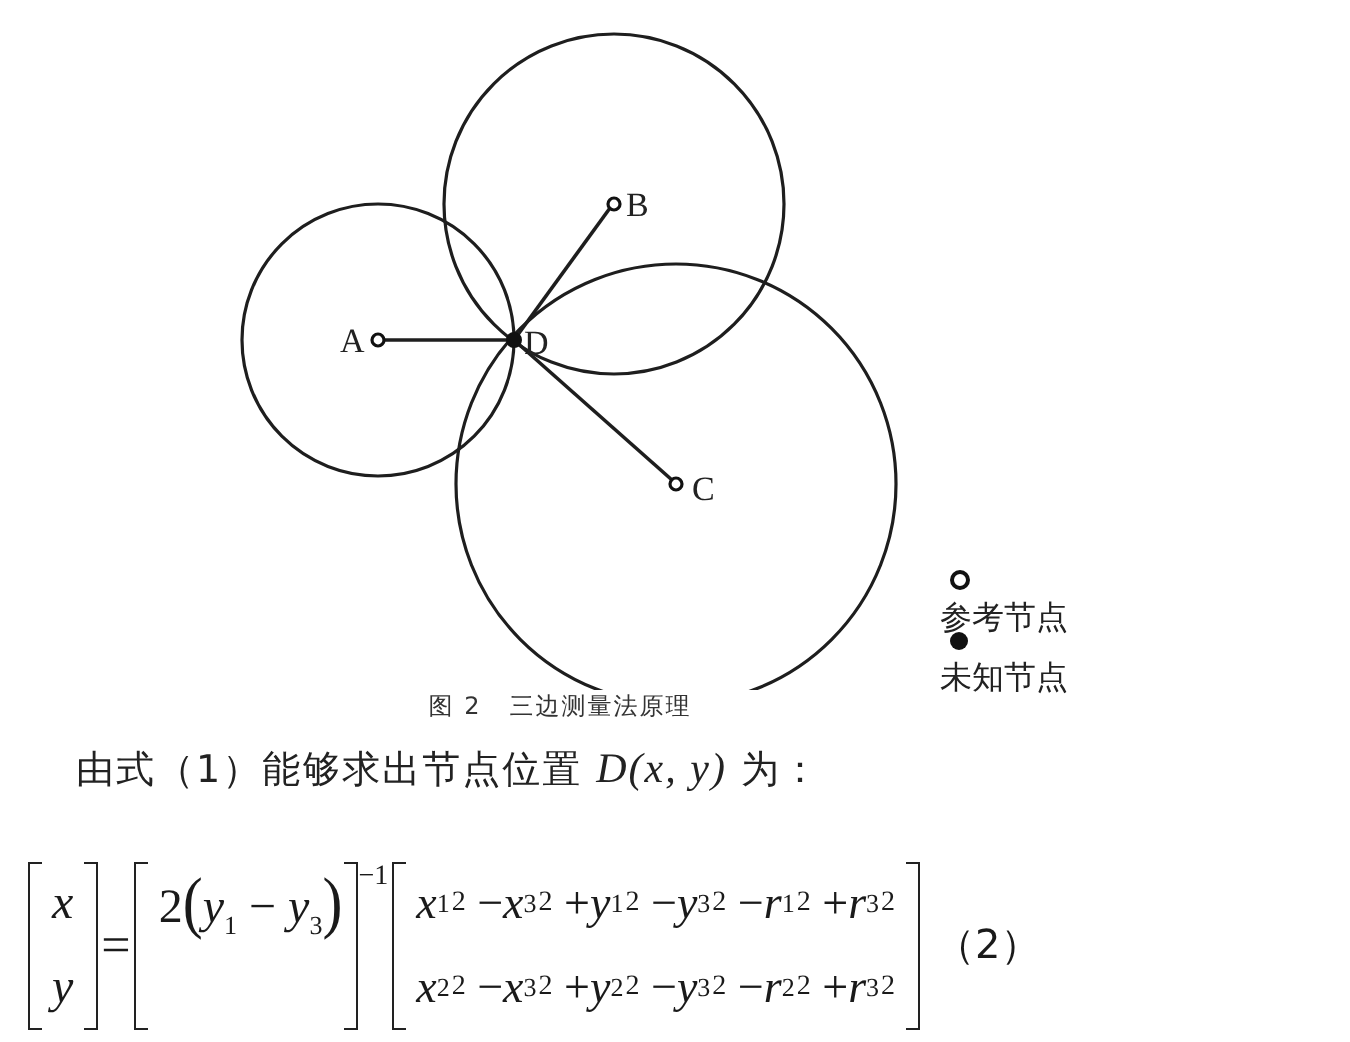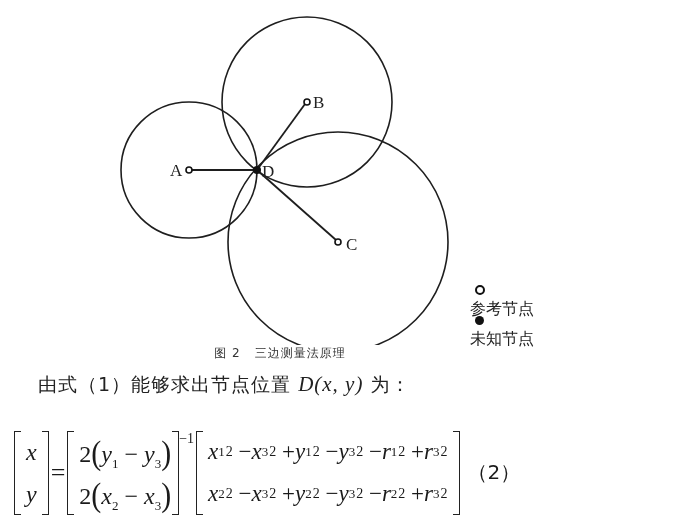--- a/index.html
+++ b/index.html
@@ -84,21 +84,20 @@
     <span class="row">
         <i>y</i>
       </span>
   </span>
   <span class="eqsign">=</span>
   <span class="bmat" style="padding:0 8px 0 12px;">
     <span class="row">
         <span>2<span class="paren-big">(</span><i>y</i><sub>1</sub> − <i>y</i><sub>3</sub><span class="paren-big">)</span></span>
       </span>
     <span class="row">
-        <span>2<span class="paren-big">(</span><i>x</i><sub>2</sub> − <i>x</i><sub>3</sub><span class="paren-big">)</span></span>
       </span>
   </span>
   <span class="inv">−1</span>
   <span class="bmat rmat" style="padding:0 12px;">
     <span class="row"><i>x</i><sub>1</sub><sup class="sq">2</sup>&nbsp;− <i>x</i><sub>3</sub><sup class="sq">2</sup>&nbsp;+ <i>y</i><sub>1</sub><sup class="sq">2</sup>&nbsp;− <i>y</i><sub>3</sub><sup class="sq">2</sup>&nbsp;− <i>r</i><sub>1</sub><sup class="sq">2</sup>&nbsp;+ <i>r</i><sub>3</sub><sup class="sq">2</sup></span>
     <span class="row"><i>x</i><sub>2</sub><sup class="sq">2</sup>&nbsp;− <i>x</i><sub>3</sub><sup class="sq">2</sup>&nbsp;+ <i>y</i><sub>2</sub><sup class="sq">2</sup>&nbsp;− <i>y</i><sub>3</sub><sup class="sq">2</sup>&nbsp;− <i>r</i><sub>2</sub><sup class="sq">2</sup>&nbsp;+ <i>r</i><sub>3</sub><sup class="sq">2</sup></span>
   </span>
   <span class="eqnum">（2）</span>
 </div>
 

